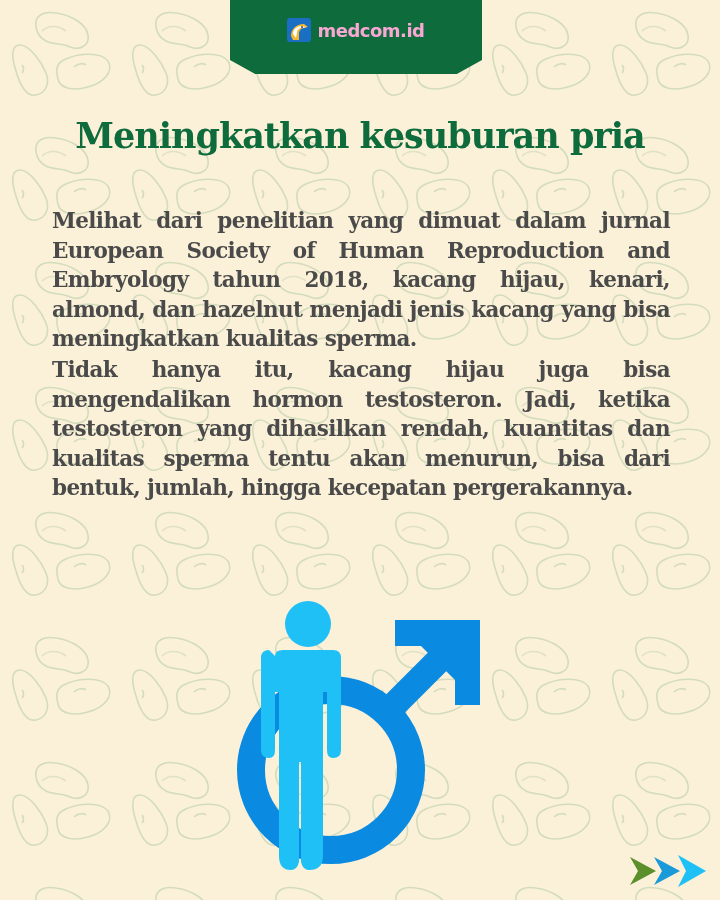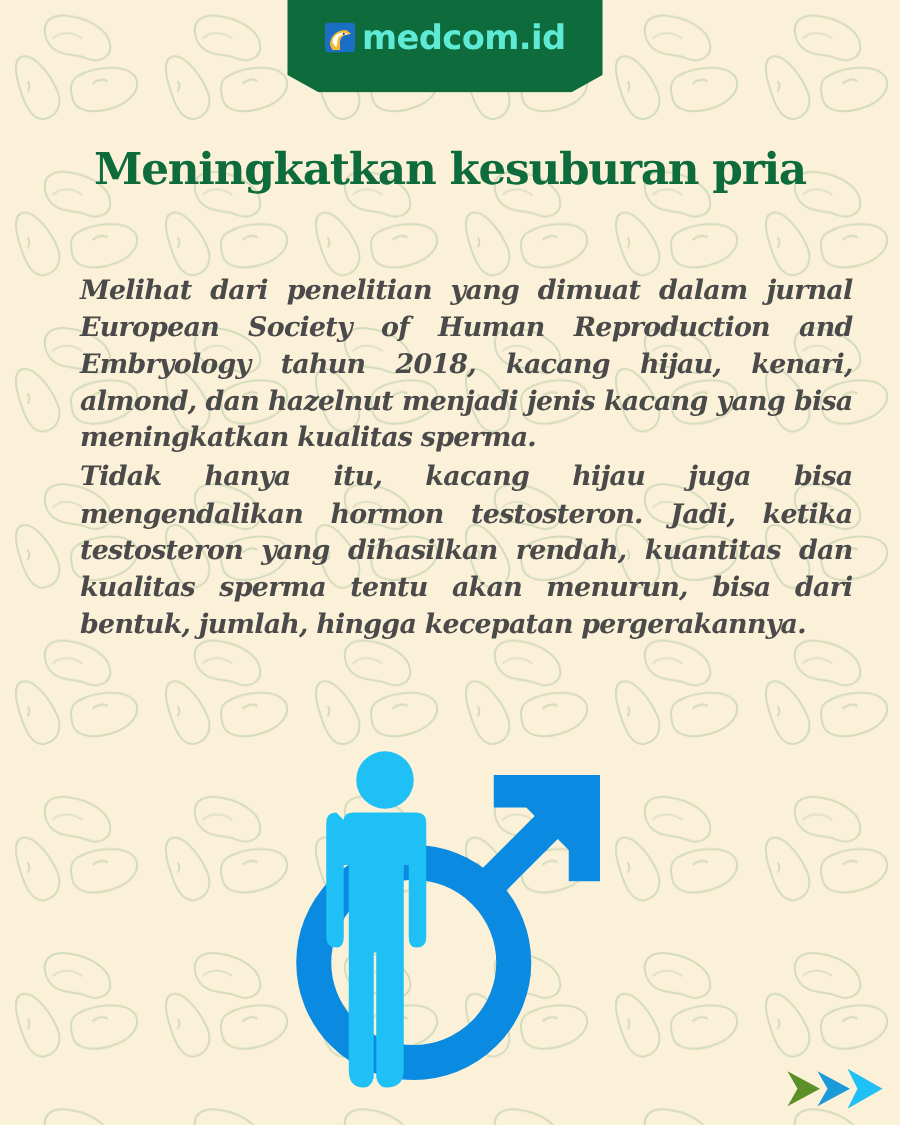--- a/index.html
+++ b/index.html
@@ -16,34 +16,33 @@
   }
   .header-badge::after {
     content: ""; position: absolute; left: 0; right: 0; top: 60px; height: 14px;
     background: #0d6b3c;
     clip-path: polygon(0 0, 100% 0, 100% 0, 50% 100%, 0 0);
     clip-path: polygon(0 0, 100% 0, 90% 100%, 10% 100%);
   }
   .logo-wrap { display: flex; align-items: center; gap: 6px; position: relative; z-index: 3; }
   .logo-icon { width: 24px; height: 24px; }
   .logo-text {
-    color: #5eead4; font-family: "DejaVu Sans", sans-serif; font-weight: bold;
-    font-size: 27px; letter-spacing: -0.5px;
+    color: #f9a8d4; font-family: "DejaVu Sans", sans-serif; font-weight: bold;
+    font-size: 18px; letter-spacing: -0.5px;
   }
   .title {
     position: absolute; left: 0; right: 0; top: 115px; text-align: center; z-index: 2;
     color: #0d6b3c; font-family: "DejaVu Serif", serif; font-weight: bold;
     font-size: 35px; letter-spacing: -1px; margin: 0;
   }
   .body-text {
     position: absolute; left: 52px; width: 618px; z-index: 2;
     color: #4a4a4a; font-family: "DejaVu Serif", serif; font-weight: bold;
-    font-size: 21.5px; line-height: 29.5px; text-align: justify; margin: 12px;
+    font-size: 21.5px; line-height: 29.5px; text-align: justify; margin: 0;
     letter-spacing: -0.6px;
-    font-style: italic;
   }
   .p1 { top: 206px; }
   .p2 { top: 355px; }
   .illustration { position: absolute; left: 235px; top: 590px; width: 250px; height: 290px; z-index: 2; }
   .next-arrows { position: absolute; left: 630px; top: 853px; width: 80px; height: 36px; z-index: 2; cursor: pointer; }
 </style>
 </head>
 <body>
 
 <svg class="pattern" width="720" height="900" xmlns="http://www.w3.org/2000/svg">

